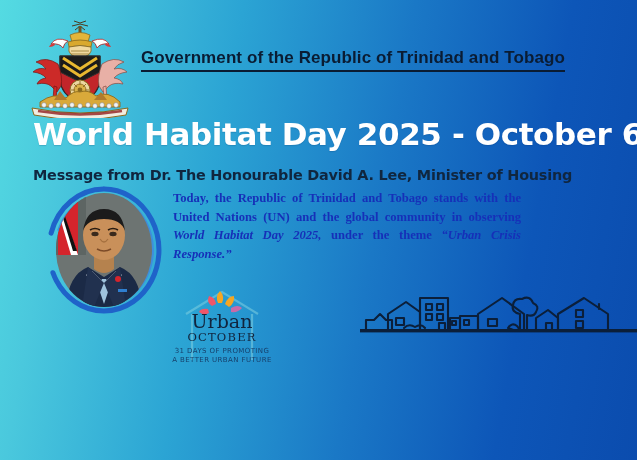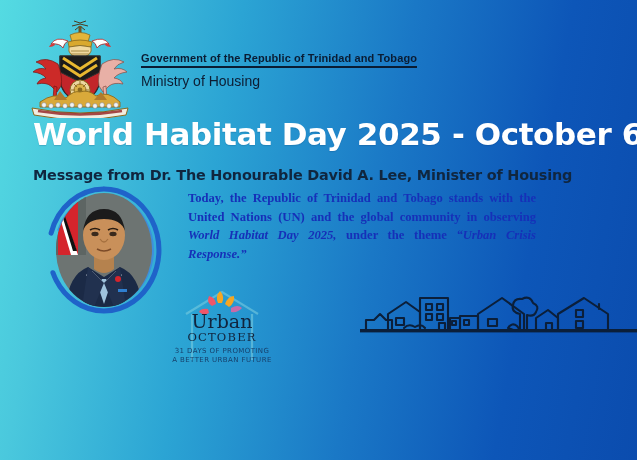--- a/index.html
+++ b/index.html
@@ -8,21 +8,21 @@
     font-family:"Liberation Sans",sans-serif;
   }
   #poster{
     position:relative;width:637px;height:460px;overflow:hidden;
     background:linear-gradient(100deg,#54dbe2 0%,#4ac8dd 12%,#2ba4d4 34%,#1a78c6 58%,#0d56b8 80%,#0b4cae 100%);
   }
   
   #coat-of-arms{position:absolute;left:24px;top:20px;width:112px;height:98px;}
   #gov-block{position:absolute;left:141px;top:48px;width:470px;}
   #gov-line1{
-    font-size:11px;font-weight:bold;color:#0a1c33;letter-spacing:0.1px;
+    font-size:17px;font-weight:bold;color:#0a1c33;letter-spacing:0.1px;
     display:inline-block;border-bottom:2px solid #0a1c33;padding-bottom:2px;
     font-family:"Liberation Sans",sans-serif;white-space:nowrap;
   }
   #gov-line2{
     margin-top:5px;font-size:14px;color:#0d1d33;font-weight:400;
     font-family:"Liberation Sans",sans-serif;white-space:nowrap;
   }
   
   #main-title{
     position:absolute;left:33px;top:116px;
@@ -37,21 +37,21 @@
   }
   
   #portrait-wrap{position:absolute;left:45px;top:185px;width:118px;height:130px;}
   #portrait-ring{position:absolute;inset:0;}
   #portrait-clip{
     position:absolute;left:11px;top:8px;width:96px;height:114px;
     border-radius:50%/50%;overflow:hidden;
   }
   
   #message{
-    position:absolute;left:188px;top:189px;width:348px;
+    position:absolute;left:173px;top:189px;width:348px;
     font-family:"Liberation Serif",serif;font-weight:bold;
     font-size:12.6px;line-height:18.6px;color:#1630b8;
     text-align:justify;
   }
   #message .ital{font-style:italic;}
   
   #urban-logo{position:absolute;left:168px;top:288px;width:108px;height:78px;}
   
   #skyline{position:absolute;left:360px;top:288px;width:277px;height:48px;}
   
@@ -135,21 +135,20 @@
         <circle cx="92" cy="85" r="2.4"></circle>
       </g>
 
       <path d="M8 88 q48 10 96 0 l-2 7 q-46 9 -92 0 z" fill="#f2ece0" stroke="#8a6a1e" stroke-width="1"></path>
       <path d="M14 91 q42 7 84 0" fill="none" stroke="#8a1010" stroke-width="2.6" opacity="0.75"></path>
     </svg>
   </div>
 
   <div id="gov-block">
     <div id="gov-line1">Government of the Republic of Trinidad and Tobago</div>
-    <div id="gov-line2">Ministry of Housing</div>
   </div>
 
   <div id="main-title">World Habitat Day 2025 - October 6</div>
   <div id="sub-title">Message from Dr. The Honourable David A. Lee, Minister of Housing</div>
 
   <div id="portrait-wrap">
     <svg id="portrait-ring" viewBox="0 0 118 130" width="118" height="130">
       <path d="M59 4 a55 61 0 1 1 -0.1 0" fill="none" stroke="#1f63c9" stroke-width="5" stroke-linecap="round" stroke-dasharray="250 40"></path>
       <path d="M59 10 a49 55 0 1 1 -0.1 0" fill="none" stroke="#3f8ddd" stroke-width="2" stroke-linecap="round" stroke-dasharray="170 95"></path>
     </svg>

